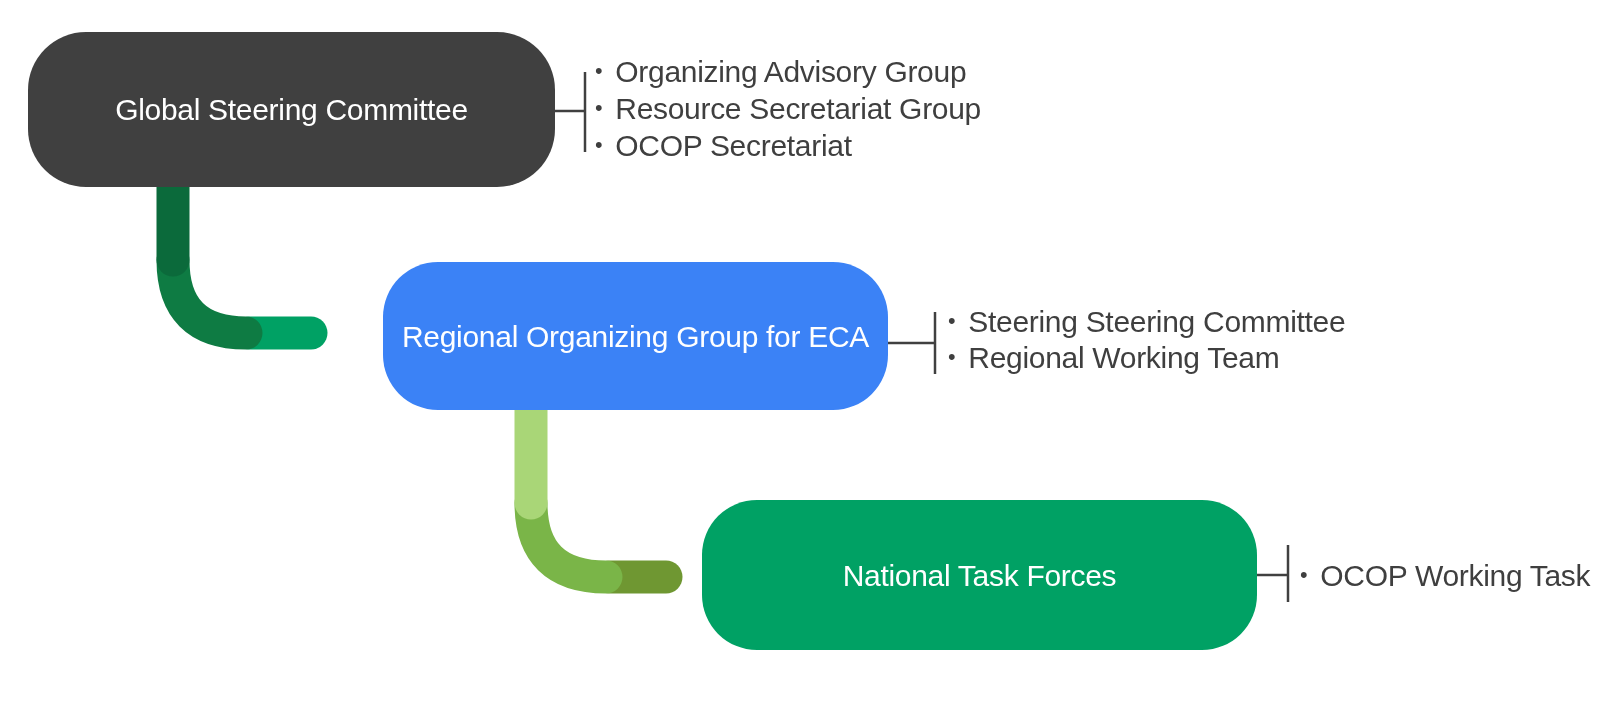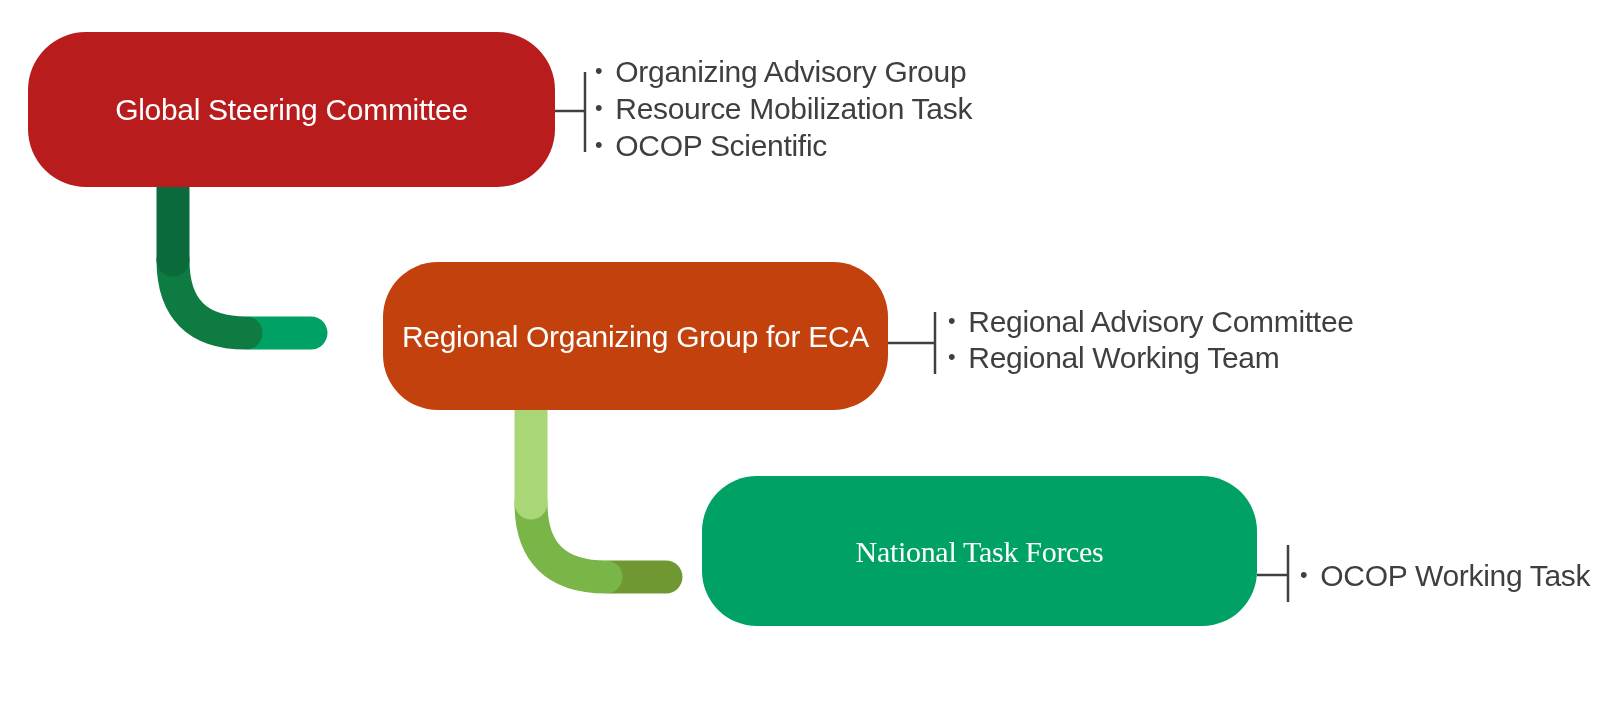--- a/index.html
+++ b/index.html
@@ -25,21 +25,21 @@
     display:flex;
     align-items:center;
     justify-content:center;
     text-align:center;
     font-size:30px;
     letter-spacing:-0.3px;
     line-height:1.1;
   }
   .node-1{left:28px;top:32px;width:527px;height:155px;border-radius:58px;}
   .node-2{left:383px;top:262px;width:505px;height:148px;border-radius:55px;}
-  .node-3{left:702px;top:476px;width:555px;height:150px;border-radius:55px;font-family:Liberation Serif, serif;}
+  .node-3{left:702px;top:500px;width:555px;height:150px;border-radius:55px;}
   .bullet-list{
     position:absolute;
     z-index:2;
     display:flex;
     flex-direction:column;
     font-size:30px;
     letter-spacing:-0.3px;
   }
   .bullet-list .row{
     display:flex;
@@ -75,47 +75,47 @@
     <path d="M 555 111 L 584 111" fill="none" stroke-width="2.5" stroke="#404040"></path>
     <path d="M 585 72 L 585 152" fill="none" stroke-width="2.5" stroke="#404040"></path>
 
     <path d="M 886 343 L 934 343" fill="none" stroke-width="2.5" stroke="#404040"></path>
     <path d="M 935 312 L 935 374" fill="none" stroke-width="2.5" stroke="#404040"></path>
 
     <path d="M 1257 575 L 1287 575" fill="none" stroke-width="2.5" stroke="#404040"></path>
     <path d="M 1288 545 L 1288 602" fill="none" stroke-width="2.5" stroke="#404040"></path>
   </svg>
 
-  <div class="node node-1" style="background: #b91c1c; color: rgb(255, 255, 255);">
+  <div class="node node-1" style="background: #404040; color: rgb(255, 255, 255);">
     <span>Global Steering Committee</span>
   </div>
 
   <div class="bullet-list list-1" style="color: rgb(63, 63, 63);">
     <div class="row">
       <span class="dot">•</span>
       <span>Organizing Advisory Group</span>
     </div>
     <div class="row">
       <span class="dot">•</span>
-      <span>Resource Mobilization Task</span>
+      <span>Resource Secretariat Group</span>
     </div>
     <div class="row">
       <span class="dot">•</span>
-      <span>OCOP Scientific</span>
+      <span>OCOP Secretariat</span>
     </div>
   </div>
 
-  <div class="node node-2" style="background: #c2410c; color: rgb(255, 255, 255);">
+  <div class="node node-2" style="background: #3b82f6; color: rgb(255, 255, 255);">
     <span>Regional Organizing Group for ECA</span>
   </div>
 
   <div class="bullet-list list-2" style="color: rgb(63, 63, 63);">
     <div class="row">
       <span class="dot">•</span>
-      <span>Regional Advisory Committee</span>
+      <span>Steering Steering Committee</span>
     </div>
     <div class="row">
       <span class="dot">•</span>
       <span>Regional Working Team</span>
     </div>
   </div>
 
   <div class="node node-3" style="background: rgb(0, 161, 100); color: rgb(255, 255, 255);">
     <span>National Task Forces</span>
   </div>

